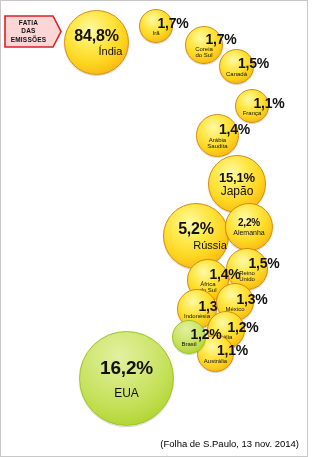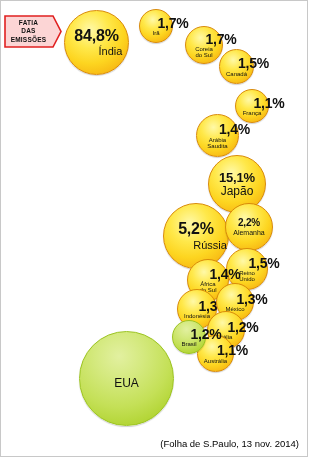--- a/index.html
+++ b/index.html
@@ -107,20 +107,21 @@
 <body>
 
 <div id="infographic">
 
   <div id="bubble-layer">
       <div class="bubble green tier-xl" style="left: 58px; top: 78px; width: 130px; height: 130px; z-index: -30;">
         <div class="pct">24,7%</div>
         <div class="name">China</div>
       </div>
       <div class="bubble green tier-xl" style="left: 78px; top: 330px; width: 95px; height: 95px; z-index: 5;">
+        <div class="pct">16,2%</div>
         <div class="name">EUA</div>
       </div>
       <div class="bubble yellow tier-lg" style="left: 63px; top: 9px; width: 65px; height: 65px; z-index: 35;">
         <div class="pct">84,8%</div>
         <div class="name">Índia</div>
       </div>
       <div class="bubble yellow tier-lg" style="left: 162px; top: 202px; width: 66px; height: 66px; z-index: 34;">
         <div class="pct">5,2%</div>
         <div class="name">Rússia</div>
       </div>

